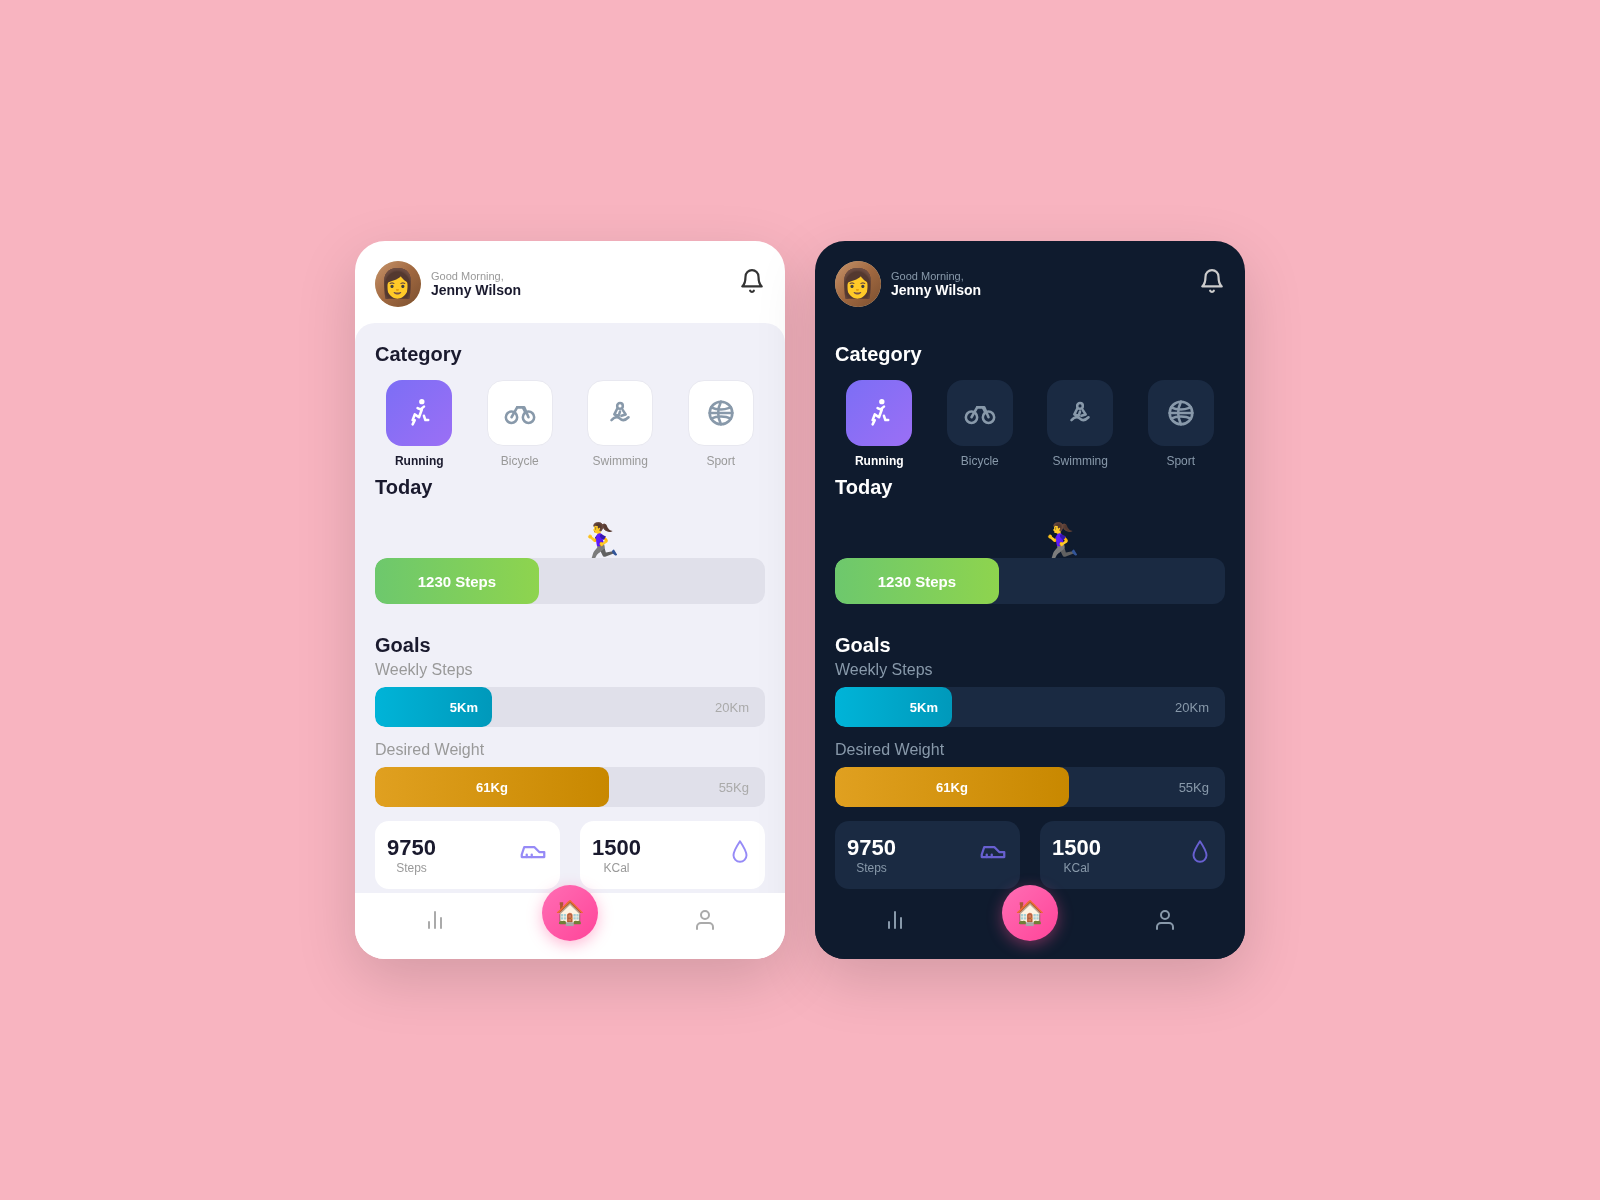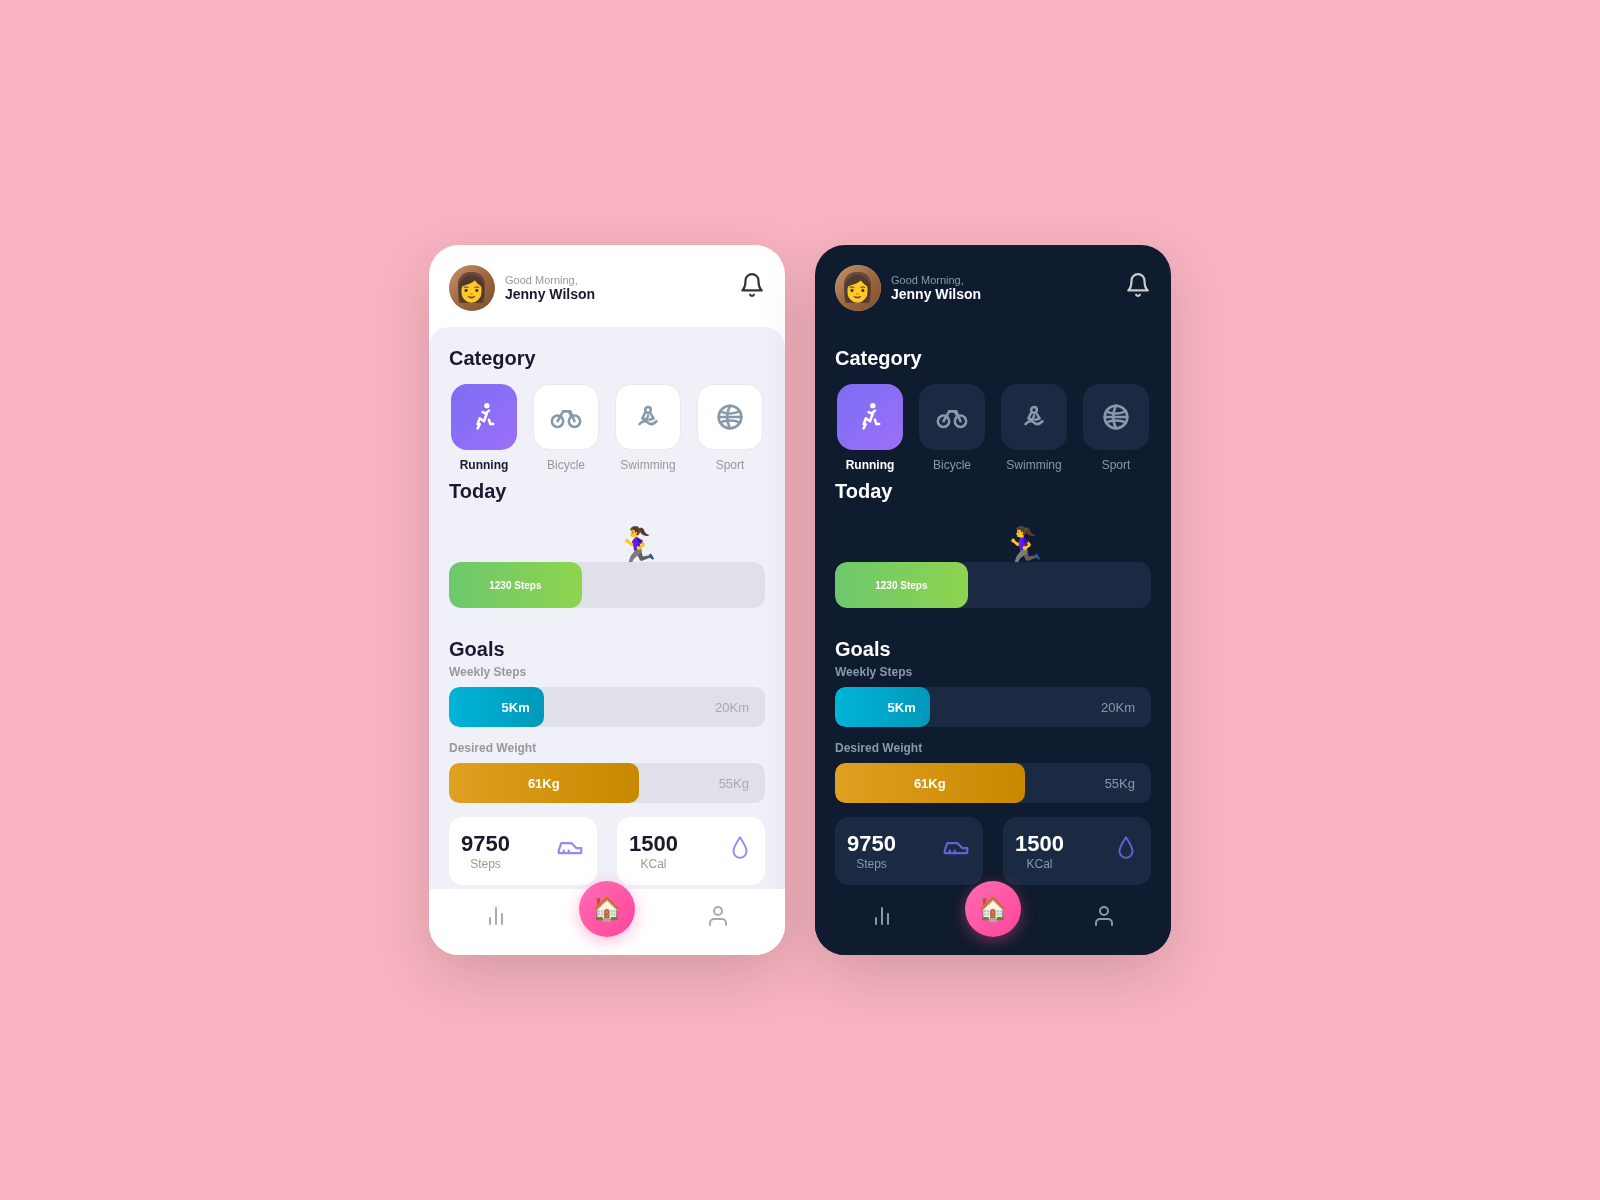--- a/index.html
+++ b/index.html
@@ -11,21 +11,21 @@
       min-height: 100vh;
       font-family: 'Segoe UI', Arial, sans-serif;
     }
     .screens-container {
       display: flex;
       gap: 30px;
       align-items: flex-start;
       padding: 40px;
     }
     .phone-card {
-      width: 356px;
+      width: 430px;
       border-radius: 30px;
       overflow: hidden;
       box-shadow: 0 20px 60px rgba(0,0,0,0.15);
     }
     .phone-card.light {
       background: #ffffff;
     }
     .phone-card.dark {
       background: #0f1b2e;
     }
@@ -178,29 +178,29 @@
       height: 100%;
       width: 42%;
       border-radius: 12px;
       display: flex;
       align-items: center;
       justify-content: center;
     }
     .steps-bar-text {
       color: #ffffff;
       font-weight: 700;
-      font-size: 10px;
+      font-size: 15px;
     }
 
     
     .goals-sub {
-      font-size: 12px;
+      font-size: 16px;
       color: #999;
       margin-bottom: 8px;
-      font-weight: 700;
+      font-weight: 400;
     }
     .dark .goals-sub { color: #8899aa; }
     .goal-bar-container {
       background: #e0e0ea;
       border-radius: 10px;
       height: 40px;
       display: flex;
       align-items: center;
       margin-bottom: 4px;
       overflow: hidden;

